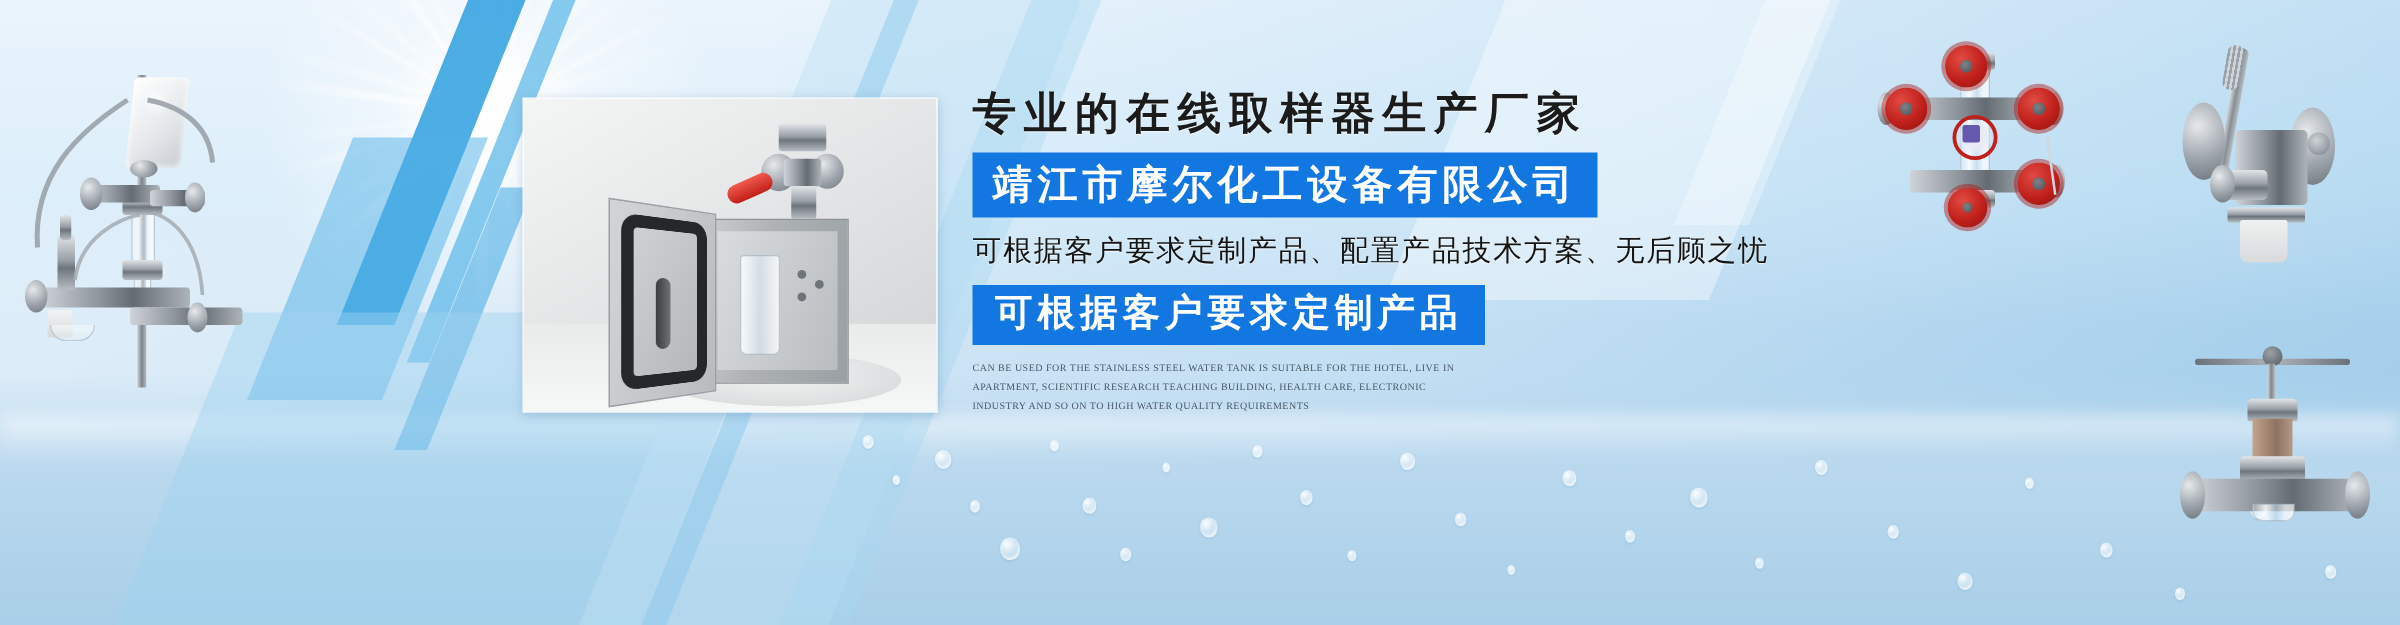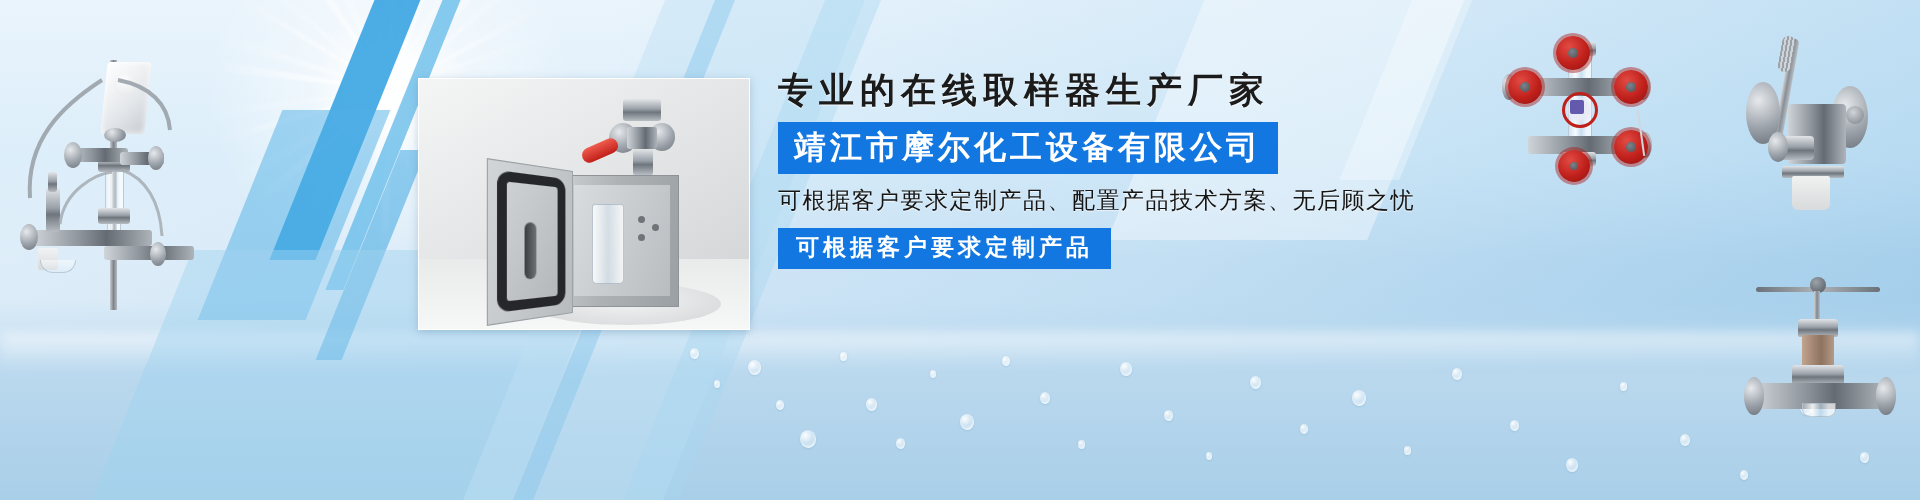--- a/index.html
+++ b/index.html
@@ -164,21 +164,21 @@
     display:inline-block;background:#1277e0;color:#ffffff;
     font-size:32px;font-weight:700;letter-spacing:4px;line-height:1;
     padding:9px 16px 11px;white-space:nowrap;
   }
   .row2{margin-top:10px;}
   .row3{
     margin-top:11px;font-size:23px;color:#151515;letter-spacing:1.5px;
     white-space:nowrap;text-shadow:0 1px 1px rgba(255,255,255,.75);
   }
   .row4{margin-top:12px;}
-  .hl-bar.small{font-size:23px;letter-spacing:4px;padding:8px 18px 10px;}
+  .hl-bar.small{font-size:30px;letter-spacing:4px;padding:8px 18px 10px;}
   .en-text{
     margin-top:12px;width:400px;
     font-family:"Liberation Serif","DejaVu Serif",serif;
     font-size:8px;line-height:1.85;letter-spacing:.4px;
     color:#4a5a68;text-transform:uppercase;
   }
 
   
   .watermark{
     position:absolute;left:222px;top:362px;
@@ -341,16 +341,17 @@
 
   <div class="text-block">
     <div class="company">专业的在线取样器生产厂家</div>
     <div class="row2">
       <span class="hl-bar">靖江市摩尔化工设备有限公司</span>
     </div>
     <div class="row3">可根据客户要求定制产品、配置产品技术方案、无后顾之忧</div>
     <div class="row4">
       <span class="hl-bar small">可根据客户要求定制产品</span>
     </div>
+    <div class="en-text">CAN BE USED FOR THE STAINLESS STEEL WATER TANK IS SUITABLE FOR THE HOTEL, LIVE IN APARTMENT, SCIENTIFIC RESEARCH TEACHING BUILDING, HEALTH CARE, ELECTRONIC INDUSTRY AND SO ON TO HIGH WATER QUALITY REQUIREMENTS</div>
   </div>
 
 
 </div>
 
 </body></html>

